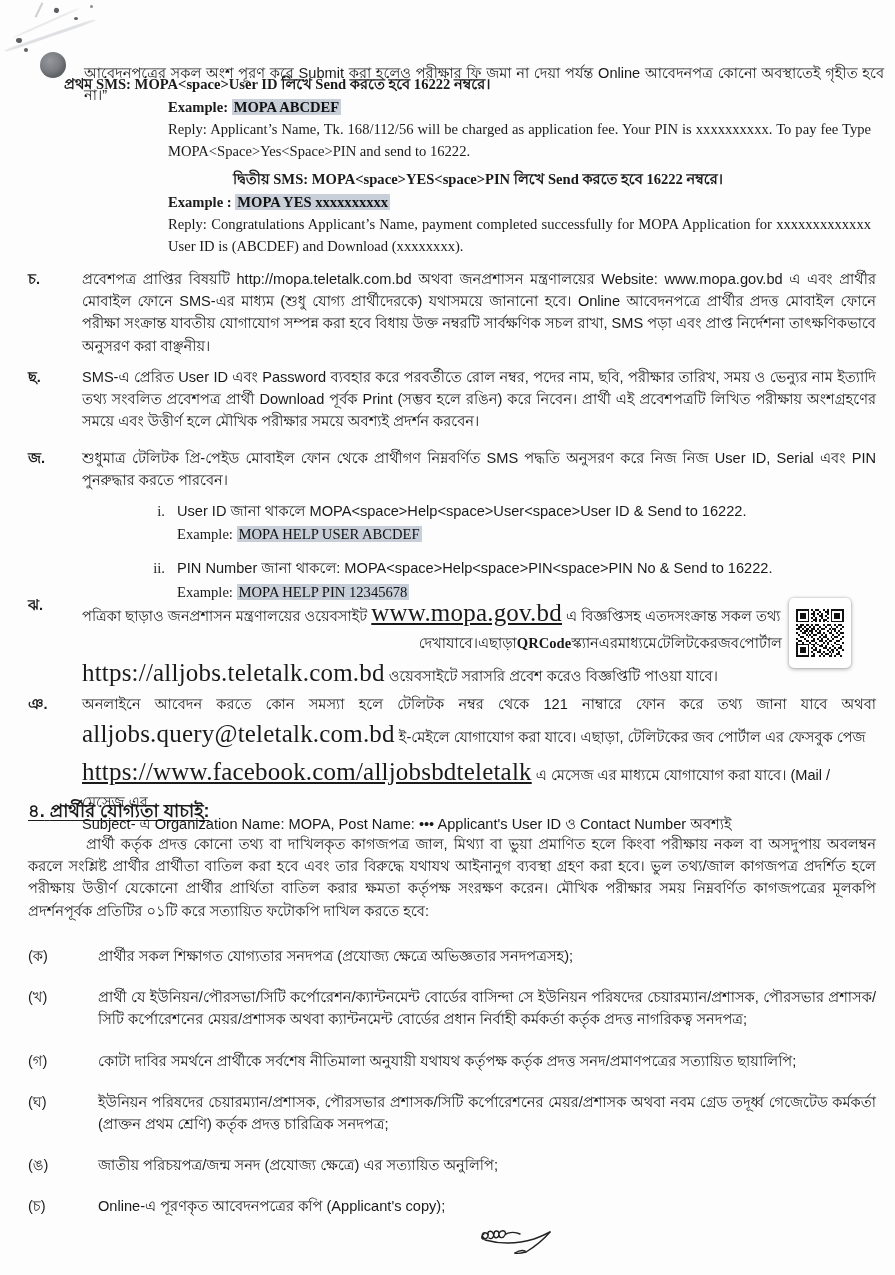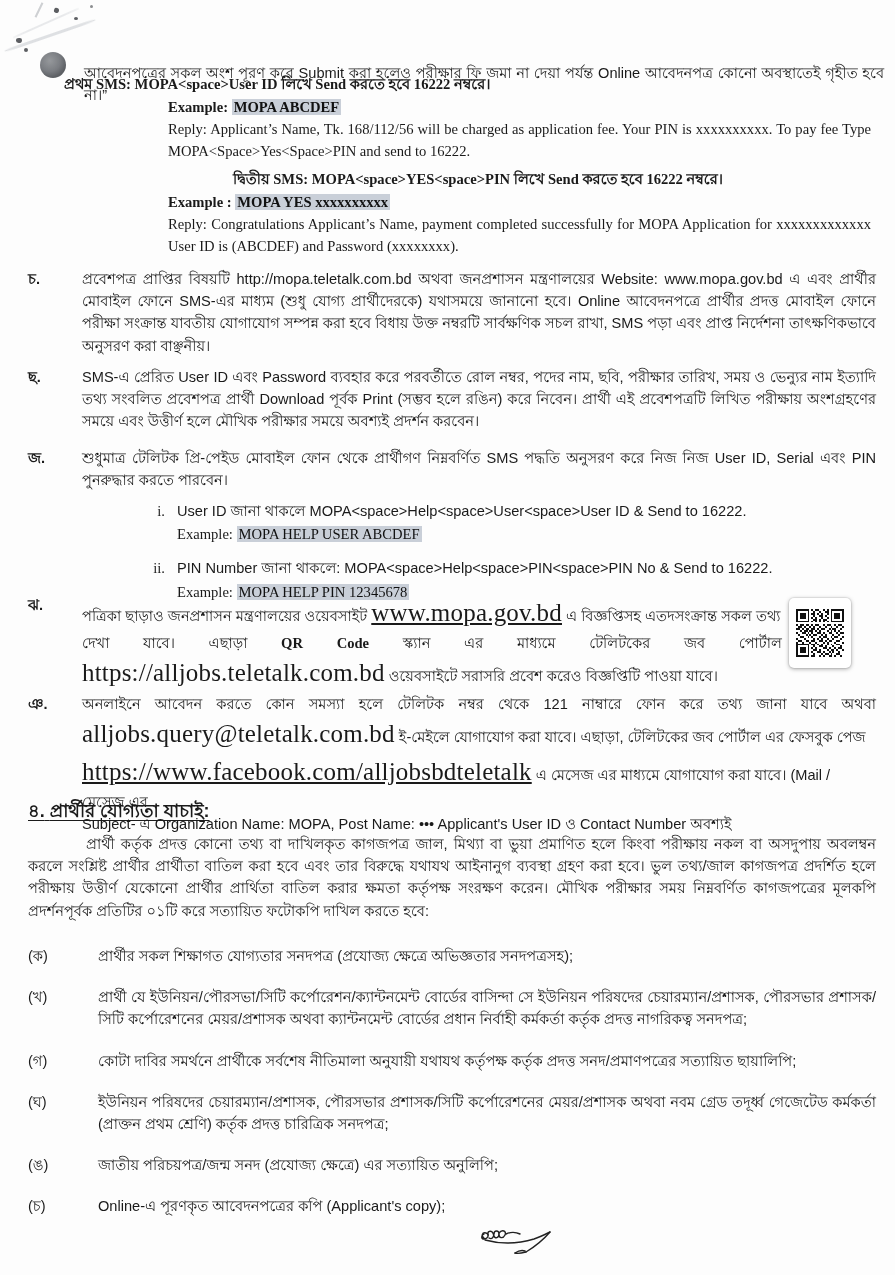--- a/index.html
+++ b/index.html
@@ -205,21 +205,21 @@
   <div class="blk line just" id="sms-first-reply">Reply: Applicant’s Name, Tk. 168/112/56   will be charged as application fee. Your PIN is xxxxxxxxxx. To pay fee Type MOPA&lt;Space&gt;Yes&lt;Space&gt;PIN and send to 16222.</div>
 
   <div class="blk line" id="sms-second">
     <span class="b bn">দ্বিতীয়</span>
     <span class="b">SMS: MOPA&lt;space&gt;YES&lt;space&gt;PIN লিখে Send করতে হবে 16222 নম্বরে।</span>
   </div>
   <div class="blk line" id="sms-second-ex">
     <span class="b">Example :</span>
     <span class="b hl">MOPA YES xxxxxxxxxx</span>
   </div>
-  <div class="blk line just" id="sms-second-reply">Reply: Congratulations Applicant’s Name, payment completed successfully for MOPA Application for xxxxxxxxxxxxx User ID is (ABCDEF) and Password (xxxxxxxx).</div>
+  <div class="blk line just" id="sms-second-reply">Reply: Congratulations Applicant’s Name, payment completed successfully for MOPA Application for xxxxxxxxxxxxx User ID is (ABCDEF) and Download (xxxxxxxx).</div>
 
   <div class="blk" id="item-cha">
     <div class="item">
       <div class="marker bn">চ.</div>
       <div class="body line just bn">প্রবেশপত্র প্রাপ্তির বিষয়টি http://mopa.teletalk.com.bd অথবা জনপ্রশাসন মন্ত্রণালয়ের  Website: www.mopa.gov.bd  এ এবং প্রার্থীর মোবাইল ফোনে SMS-এর মাধ্যম (শুধু যোগ্য প্রার্থীদেরকে) যথাসময়ে জানানো হবে। Online আবেদনপত্রে প্রার্থীর প্রদত্ত মোবাইল ফোনে পরীক্ষা সংক্রান্ত যাবতীয় যোগাযোগ সম্পন্ন করা হবে বিধায় উক্ত নম্বরটি সার্বক্ষণিক সচল রাখা, SMS পড়া এবং প্রাপ্ত নির্দেশনা তাৎক্ষণিকভাবে অনুসরণ করা বাঞ্ছনীয়।</div>
     </div>
   </div>
 
   <div class="blk" id="item-chha">
     <div class="item">
@@ -258,21 +258,21 @@
     </div>
   </div>
 
   <div class="blk" id="item-jha">
     <div class="item" style="margin-bottom:0">
       <div class="marker bn">ঝ.</div>
       <div class="body">
         <div class="line bn">
           <span>পত্রিকা ছাড়াও জনপ্রশাসন মন্ত্রণালয়ের ওয়েবসাইট </span><span class="ul big" style="font-family:'Liberation Serif',serif">www.mopa.gov.bd</span><span> এ বিজ্ঞপ্তিসহ এতদসংক্রান্ত সকল তথ্য</span>
         </div>
-        <div class="line bn" style="display:flex; justify-content:space-between; width:700px;">
+        <div class="line bn" style="display:flex; justify-content:flex-end; width:700px;">
           <span>দেখা</span>
           <span>যাবে।</span>
           <span>এছাড়া</span>
           <span class="b" style="font-family:'Liberation Serif',serif">QR</span>
           <span class="b" style="font-family:'Liberation Serif',serif">Code</span>
           <span>স্ক্যান</span>
           <span>এর</span>
           <span>মাধ্যমে</span>
           <span>টেলিটকের</span>
           <span>জব</span>

